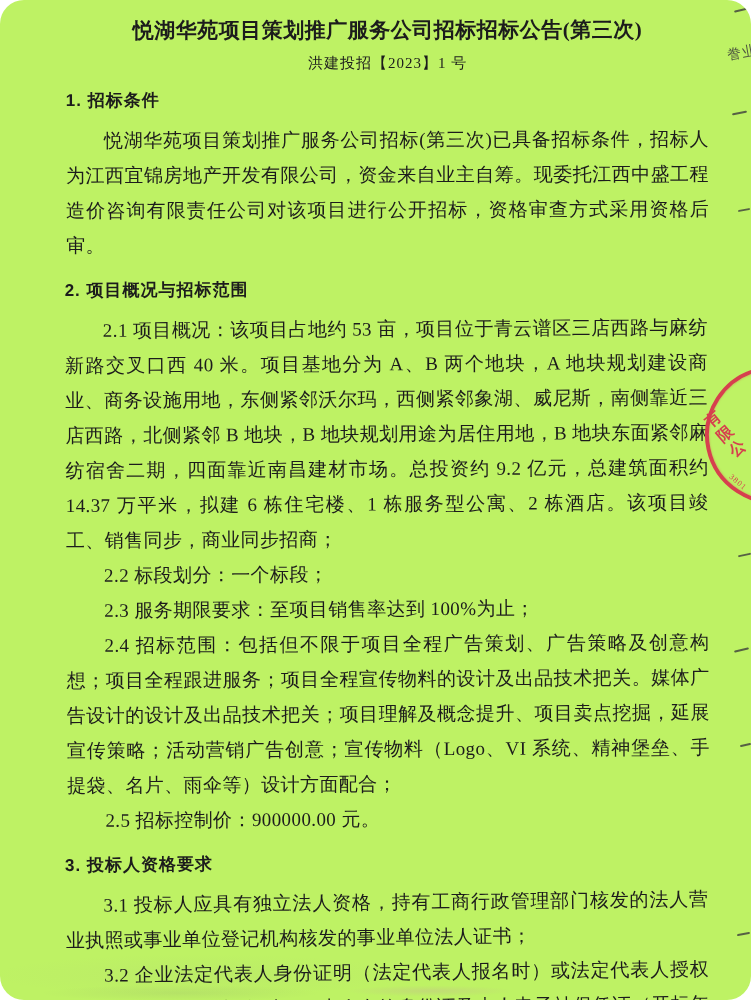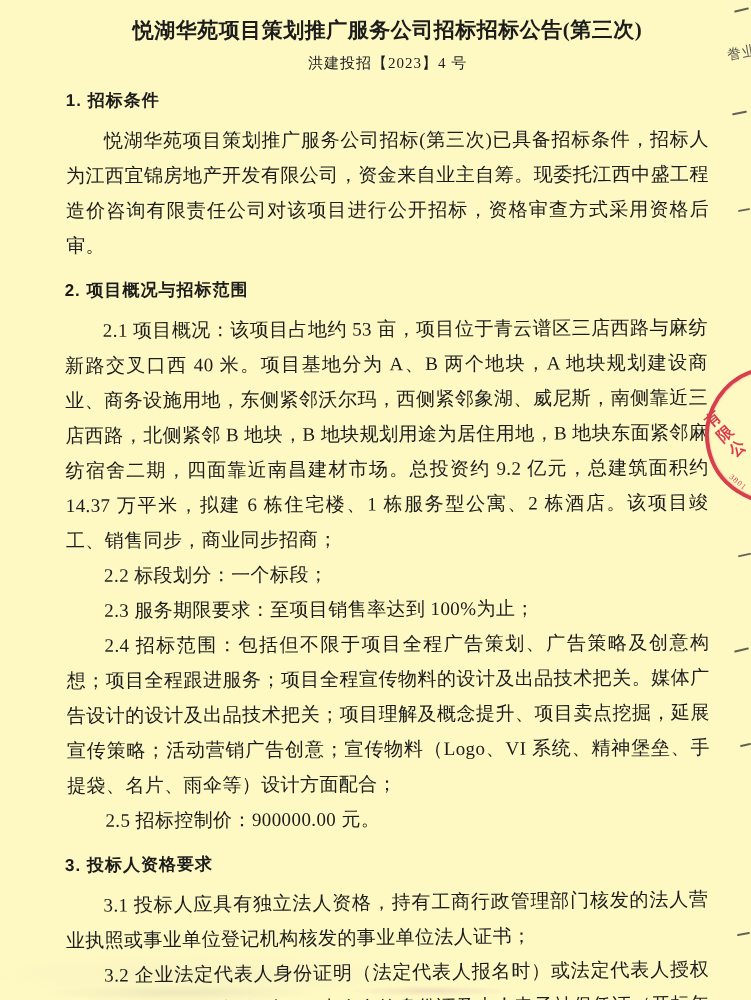--- a/index.html
+++ b/index.html
@@ -4,24 +4,25 @@
 <style>
   html, body {
     margin: 0;
     padding: 0;
     background: #ffffff;
   }
   .page {
     position: relative;
     width: 751px;
     height: 1000px;
-    background: #fef9c3;
+    background: #bef264;
     overflow: hidden;
     font-family: "Liberation Serif", serif;
     color: #1c1c1c;
+    border-radius: 24px;
   }
   
   .page::before {
     content: "";
     position: absolute;
     inset: 0;
     background:
       radial-gradient(ellipse 120px 8px at 430px 991px, rgba(200,150,170,0.25), transparent 70%),
       radial-gradient(ellipse 200px 12px at 180px 993px, rgba(120,120,120,0.12), transparent 70%),
       radial-gradient(ellipse 300px 30px at 200px 975px, rgba(150,150,150,0.07), transparent 70%);
@@ -131,21 +132,21 @@
   .m7 { top: 933px; right: 1px;  transform: rotate(-10deg); width: 13px; }
 </style>
 </head>
 <body>
 
 <div class="page">
   <div class="content">
 
     <h1 class="doc-title">悦湖华苑项目策划推广服务公司招标招标公告(第三次)</h1>
 
-    <div class="doc-number">洪建投招【2023】4 号</div>
+    <div class="doc-number">洪建投招【2023】1 号</div>
 
     <section class="doc-section sec-1">
       <h2 class="sec-heading">1. 招标条件</h2>
       <p class="para">悦湖华苑项目策划推广服务公司招标(第三次)已具备招标条件，招标人为江西宜锦房地产开发有限公司，资金来自业主自筹。现委托江西中盛工程造价咨询有限责任公司对该项目进行公开招标，资格审查方式采用资格后审。</p>
     </section>
 
     <section class="doc-section sec-2">
       <h2 class="sec-heading">2. 项目概况与招标范围</h2>
       <p class="para">2.1 项目概况：该项目占地约 53 亩，项目位于青云谱区三店西路与麻纺新路交叉口西 40 米。项目基地分为 A、B 两个地块，A 地块规划建设商业、商务设施用地，东侧紧邻沃尔玛，西侧紧邻象湖、威尼斯，南侧靠近三店西路，北侧紧邻 B 地块，B 地块规划用途为居住用地，B 地块东面紧邻麻纺宿舍二期，四面靠近南昌建材市场。总投资约 9.2 亿元，总建筑面积约 14.37 万平米，拟建 6 栋住宅楼、1 栋服务型公寓、2 栋酒店。该项目竣工、销售同步，商业同步招商；</p>
       <p class="para">2.2 标段划分：一个标段；</p>

